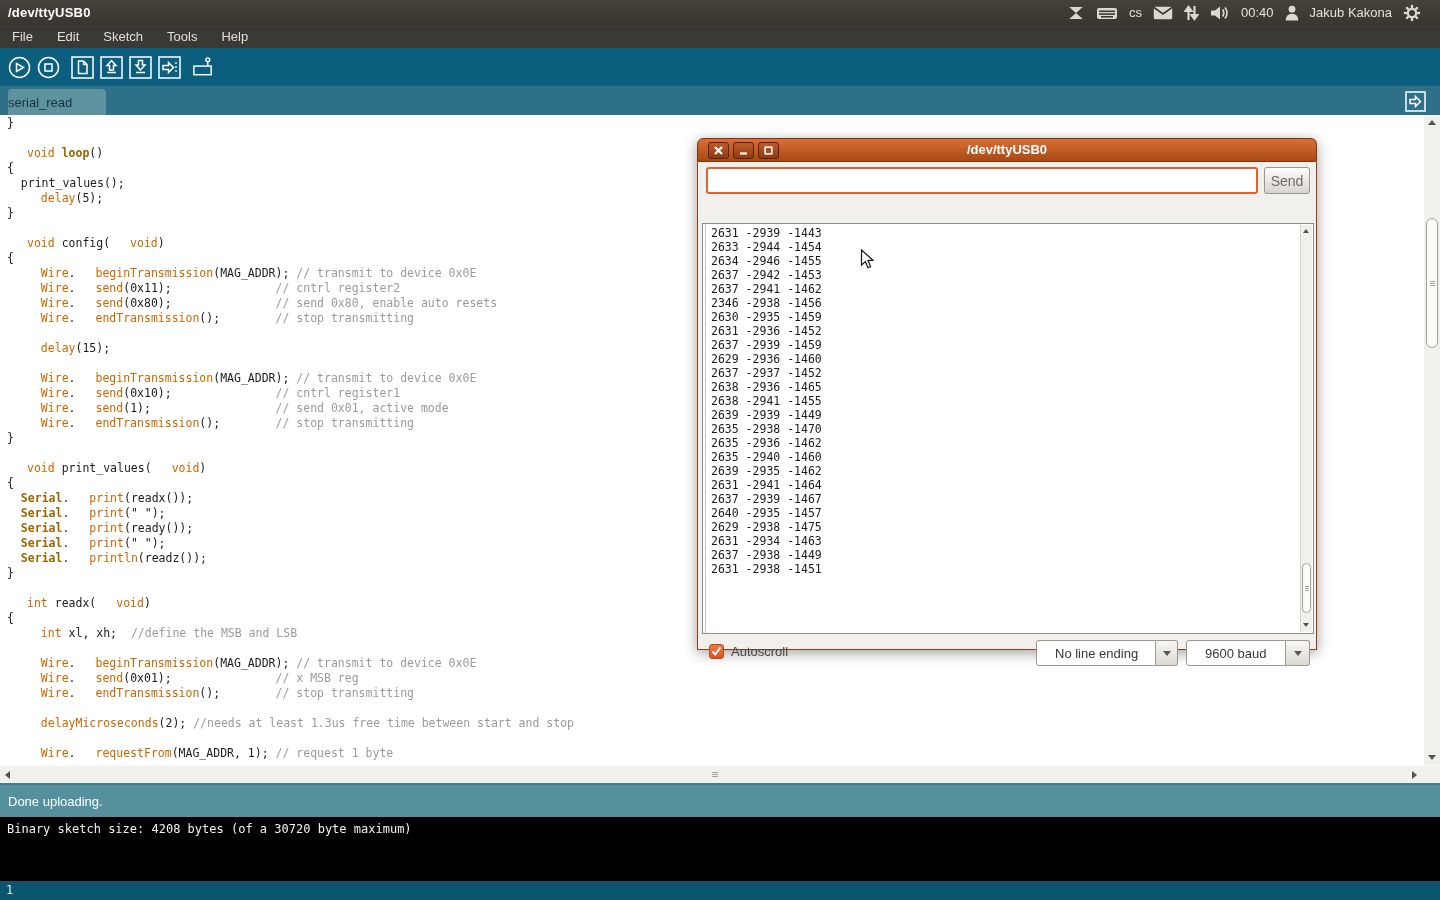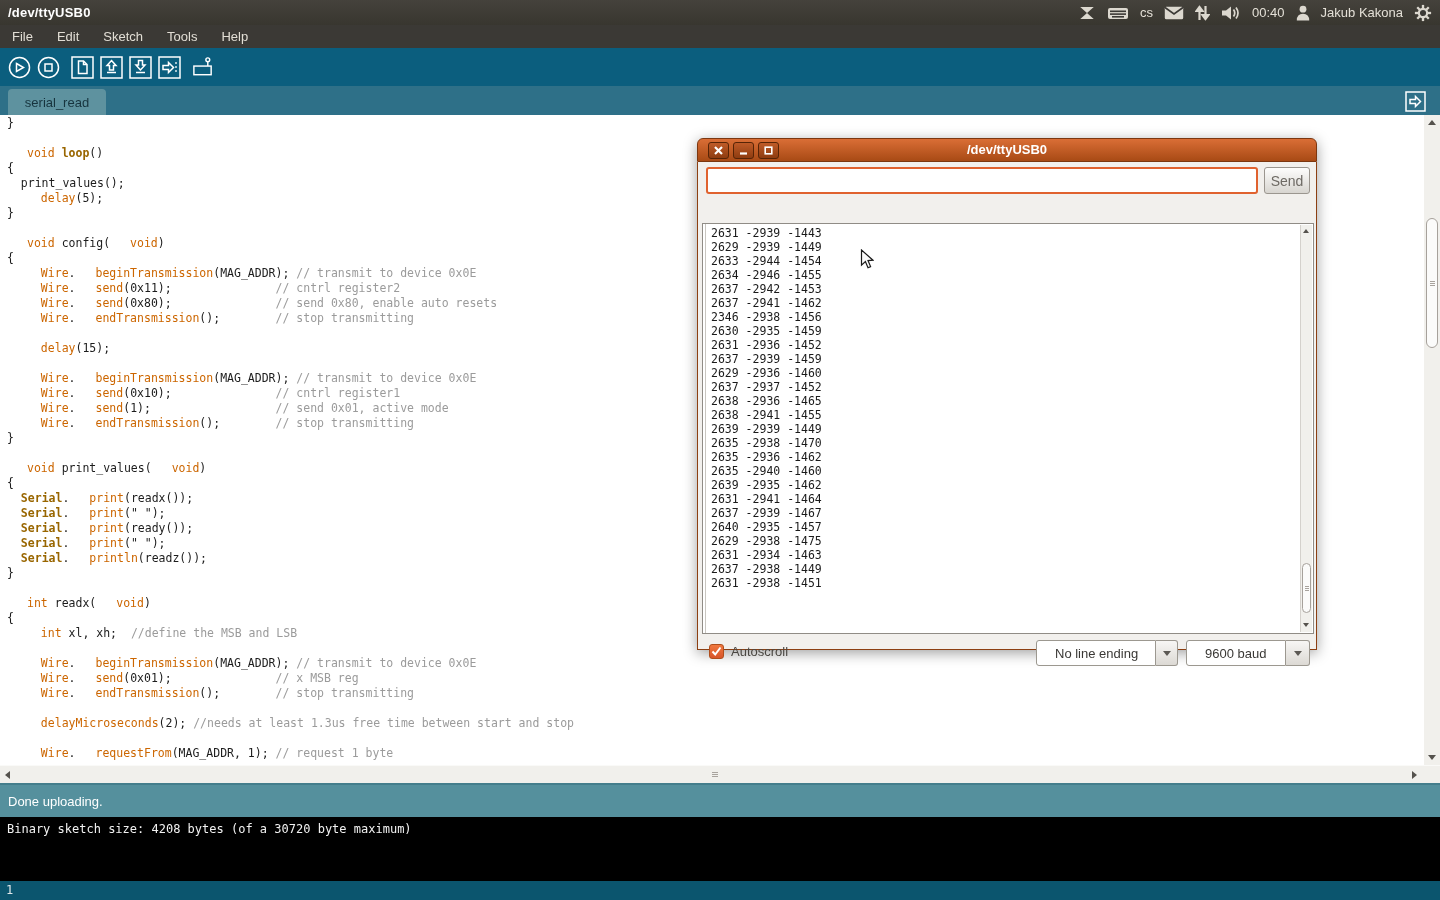--- a/index.html
+++ b/index.html
@@ -4,39 +4,39 @@
 <style>
   * { margin:0; padding:0; box-sizing:border-box; }
   html,body { width:1440px; height:900px; overflow:hidden; }
   body { font-family:"Liberation Sans", sans-serif; }
   .screen { position:relative; width:1440px; height:900px; background:#ffffff; overflow:hidden; }
 
   
   .top-panel { position:absolute; left:0; top:0; width:1440px; height:25px;
     background:linear-gradient(#45423c,#38362f); display:flex; align-items:center; }
   .win-title { color:#ffffff; font-weight:bold; font-size:13px; padding-left:8px; letter-spacing:.2px; }
-  .tray { position:absolute; right:0; top:0; height:25px; display:flex; align-items:center; gap:11px; padding-right:8px; color:#e4e0d7; font-size:13px;text-align:center; }
+  .tray { position:absolute; right:0; top:0; height:25px; display:flex; align-items:center; gap:11px; padding-right:19px; color:#e4e0d7; font-size:13px;text-align:center; }
   .tray svg { display:block; }
 
   
   .menu-bar { position:absolute; left:0; top:25px; width:1440px; height:23px;
     background:#3b3935; display:flex; align-items:center; color:#e2ded5; font-size:13px; }
   .menu-item { padding:3px 12px; cursor:default; }
   .menu-item:first-child { margin-left:0; }
 
   
   .toolbar { position:absolute; left:0; top:48px; width:1440px; height:38px;
     background:#0b5e7e; display:flex; align-items:center; gap:5px; padding-left:7px; }
   .tb-btn { width:24px; height:24px; display:flex; align-items:center; justify-content:center; }
   .tb-btn.gap { margin-left:5px; }
 
   
   .tabbar { position:absolute; left:0; top:86px; width:1440px; height:29px; background:#2e7088; }
   .tab { position:absolute; left:8px; top:3px; width:98px; height:26px; background:#5e929f;
-    border-radius:4px 4px 0 0; display:flex; align-items:center; justify-content:center;
+    border-radius:4px 4px 0 0; display:flex; align-items:center; 
     color:#17343e; font-size:13px; }
   .tab-menu-btn { position:absolute; right:14px; top:4px; width:22px; height:22px;
     display:flex; align-items:center; justify-content:center; }
 
   
   .editor { position:absolute; left:0; top:115px; width:1424px; height:650px; background:#ffffff;
     overflow:hidden; font-family:"DejaVu Sans Mono", monospace; font-size:11.5px; line-height:15px;
     padding:1px 0 0 7px; color:#1c1c1c; }
   .code-line { white-space:pre; height:15px; }
   .code-line .kw { color:#cc6600;margin-left:20px; }
@@ -349,21 +349,20 @@
       </span>
       <span class="sw-title">/dev/ttyUSB0</span>
     </div>
     <div class="sw-body">
       <input class="sw-input" type="text" value="" style="">
       <button class="sw-send">Send</button>
 
       <div class="sw-output">
 
       <div>2631 -2939 -1443</div>
-          <div>2629 -2939 -1449</div>
           <div>2633 -2944 -1454</div>
           <div>2634 -2946 -1455</div>
           <div>2637 -2942 -1453</div>
           <div>2637 -2941 -1462</div>
           <div>2346 -2938 -1456</div>
           <div>2630 -2935 -1459</div>
           <div>2631 -2936 -1452</div>
           <div>2637 -2939 -1459</div>
           <div>2629 -2936 -1460</div>
           <div>2637 -2937 -1452</div>

